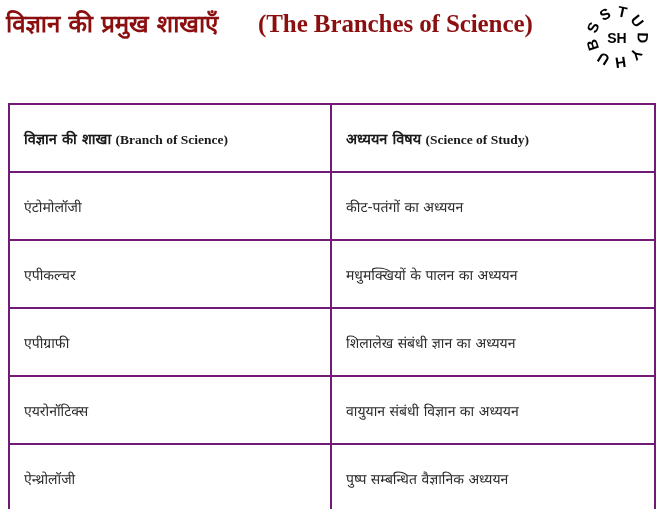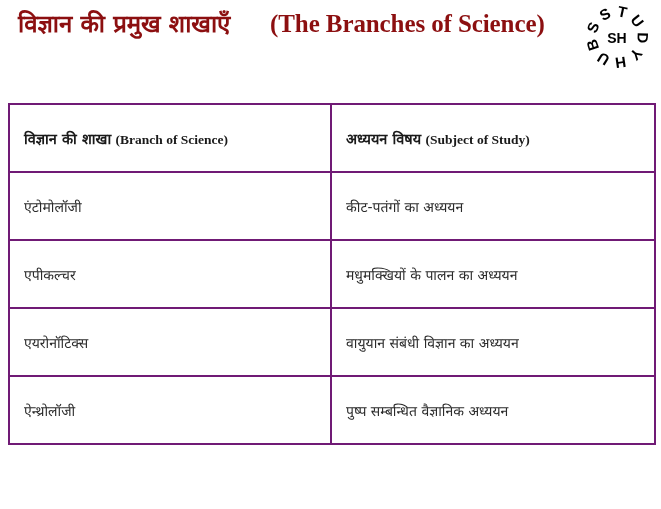--- a/index.html
+++ b/index.html
@@ -29,21 +29,20 @@
     color: #8c0f10;
     font-size: 25px;
     line-height: 1.38;
     font-weight: bold;
     letter-spacing: -0.1px;
   }
   #page-title .hi {
     font-family: "DejaVu Sans", sans-serif;
     font-weight: bold;
     font-size: 24px;
-    margin-left: 12px;
   }
   #page-title .en {
     font-family: "Liberation Serif", "DejaVu Serif", serif;
     font-weight: bold;
     font-size: 25px;
     margin-left: 33px;
   }
 
   
   #logo {
@@ -127,34 +126,38 @@
       <col class="c2">
     </colgroup>
   <thead>
     <tr>
       <th>
         <span class="hi">विज्ञान की शाखा</span>
         <span class="en">(Branch of Science)</span>
       </th>
       <th>
         <span class="hi">अध्ययन विषय</span>
-        <span class="en">(Subject of Study)</span>
+        <span class="en">(Science of Study)</span>
       </th>
     </tr>
   </thead>
   <tbody id="table-body">
       <tr>
         <td><span class="hi">एंटोमोलॉजी</span></td>
         <td><span class="hi">कीट-पतंगों का अध्ययन</span></td>
       </tr>
       <tr>
         <td><span class="hi">एपीकल्चर</span></td>
         <td><span class="hi">मधुमक्खियों के पालन का अध्ययन</span></td>
       </tr>
       <tr>
+        <td><span class="hi">एपीग्राफी</span></td>
+        <td><span class="hi">शिलालेख संबंधी ज्ञान का अध्ययन</span></td>
+      </tr>
+      <tr>
         <td><span class="hi">एयरोनॉटिक्स</span></td>
         <td><span class="hi">वायुयान संबंधी विज्ञान का अध्ययन</span></td>
       </tr>
       <tr>
         <td><span class="hi">ऐन्थ्रोलॉजी</span></td>
         <td><span class="hi">पुष्प सम्बन्धित वैज्ञानिक अध्ययन</span></td>
       </tr>
     </tbody>
 </table>
 

